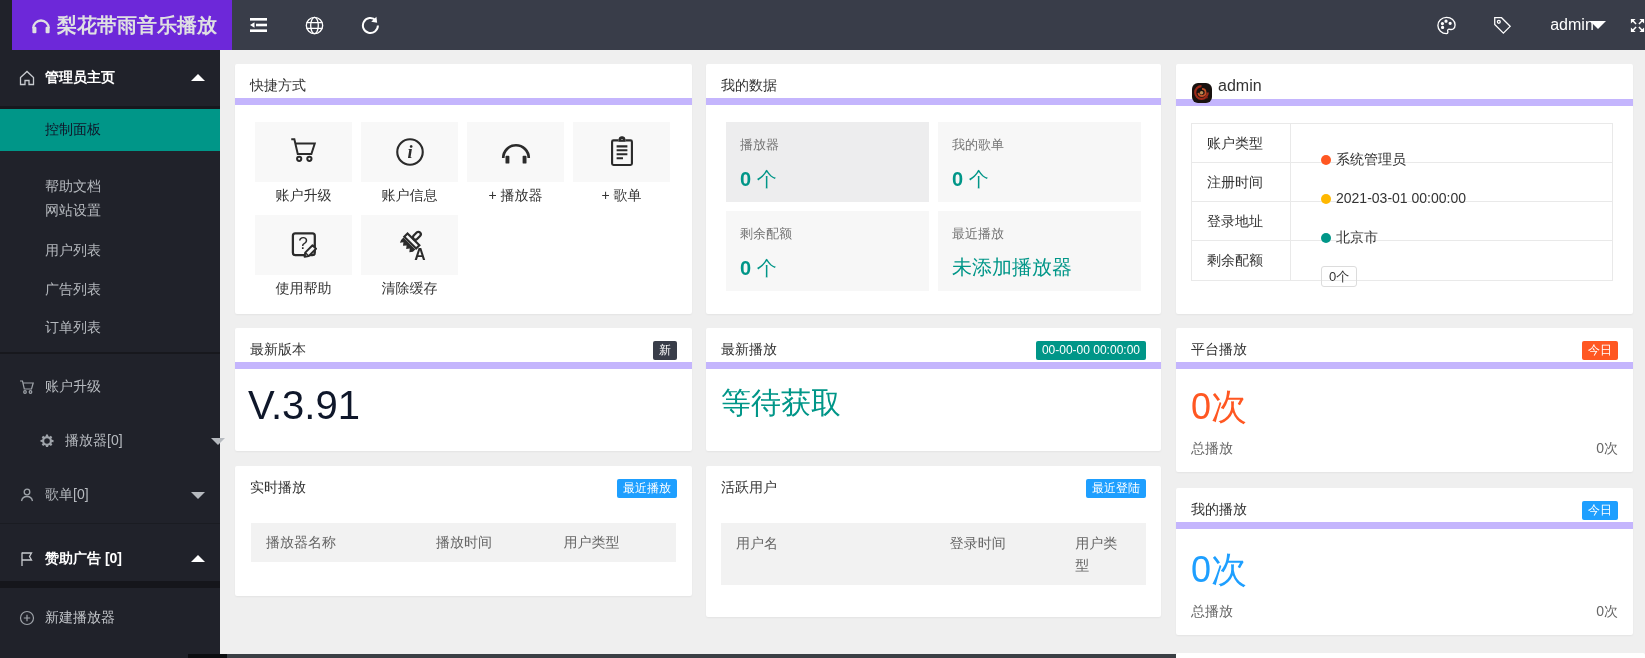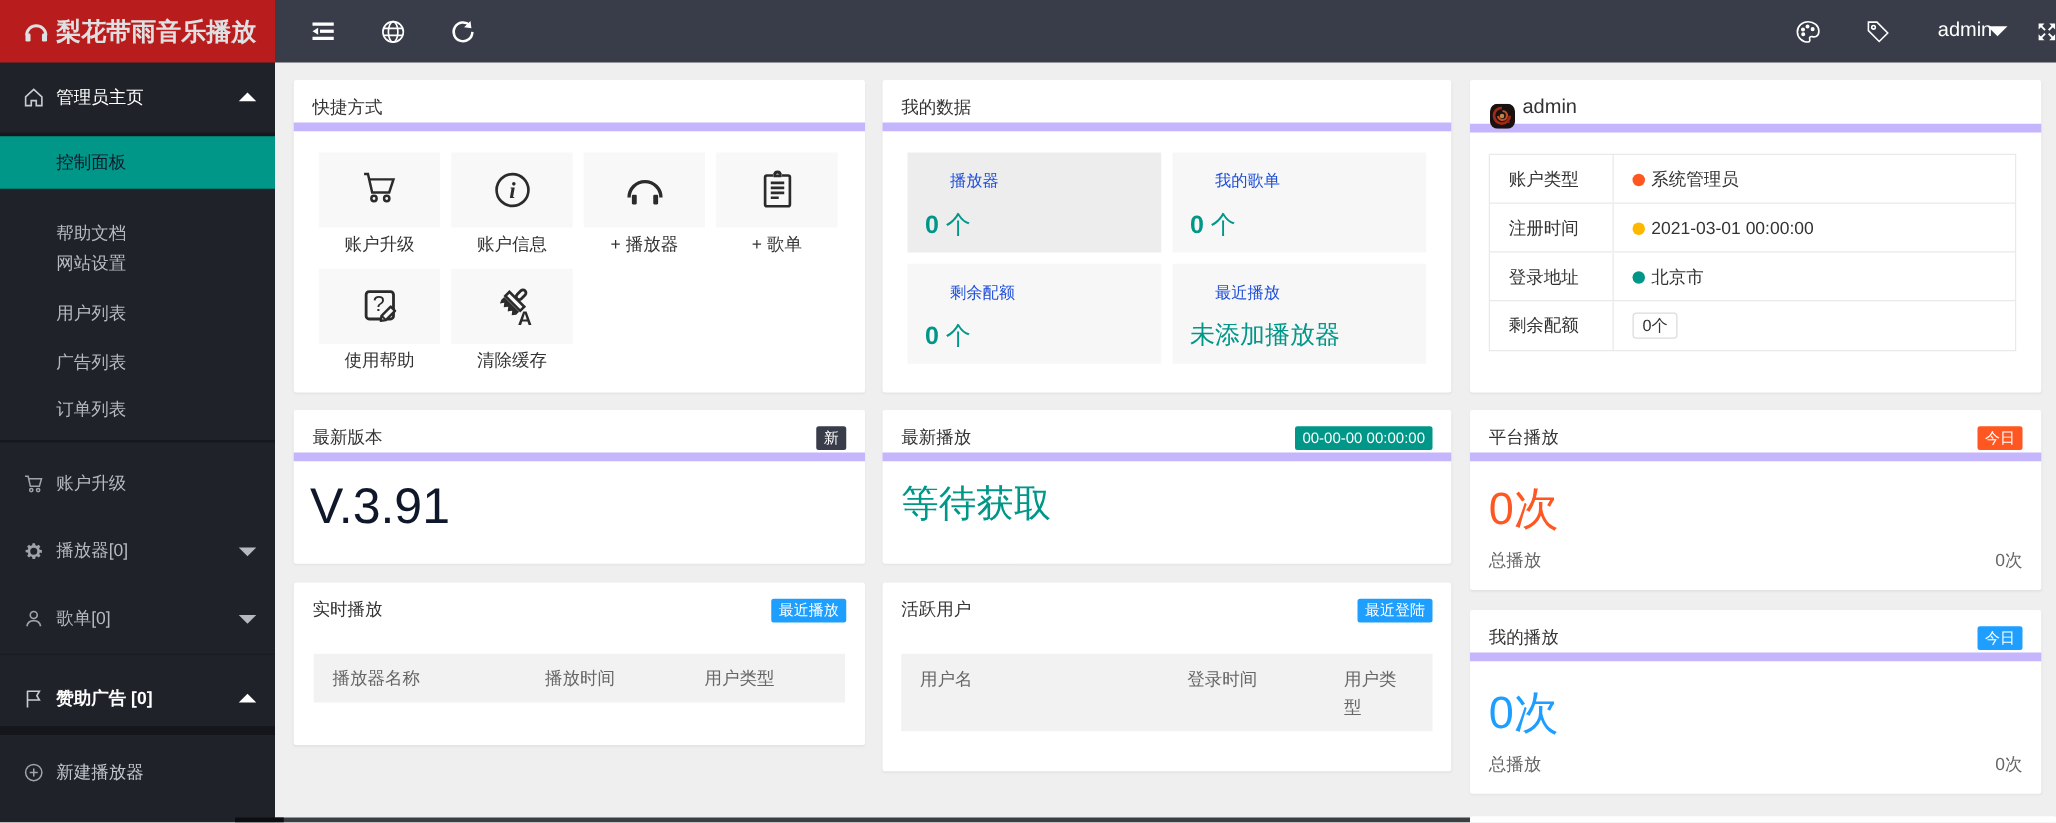--- a/index.html
+++ b/index.html
@@ -6,49 +6,49 @@
 html,body { width:1645px; height:658px; overflow:hidden; }
 body { font-family:"Liberation Sans", sans-serif; background:#efefef; position:relative; }
 .abs { position:absolute; }
 
 
 #navbar { left:220px; top:0; width:1425px; height:50px; background:#393D49; }
 .nicon { position:absolute; top:0; height:50px; display:flex; align-items:center; justify-content:center; }
 
 
 #sidebar { left:0; top:0; width:220px; height:658px; background:#20222A; }
-#logo { position:absolute; left:0; top:0; width:220px; height:50px; background:#b91c1c; color:#dfe0e2; font-size:20px; font-weight:bold; display:flex; align-items:center; }
+#logo { position:absolute; left:12px; top:0; width:220px; height:50px; background:#6d28d9; color:#dfe0e2; font-size:20px; font-weight:bold; display:flex; align-items:center; }
 .sitem { position:absolute; left:0; width:220px; color:#b6babf; font-size:14px; }
 .sitem .txt { position:absolute; left:45px; top:50%; transform:translateY(-50%); }
 .sitem .ico { position:absolute; left:19px; top:50%; transform:translateY(-50%); width:16px; height:16px; }
 .caret { position:absolute; right:15px; top:50%; width:0; height:0; border-left:7px solid transparent; border-right:7px solid transparent; }
 .caret.up { border-bottom:7px solid #fff; transform:translateY(-4px); }
 .caret.dn { border-top:7px solid #b6babf; transform:translateY(-3px); }
 
 
 .card { position:absolute; background:#fff; border-radius:2px; box-shadow:0 1px 2px rgba(0,0,0,0.05); }
 .chead { position:relative; height:41px; line-height:43px; padding-left:15px; font-size:14px; color:#333; border-bottom:7px solid #c4b5fd; }
 .badge { position:absolute; right:15px; top:13px; height:19px; line-height:19px; padding:0 6px; border-radius:2px; font-size:12px; color:#fff; }
 
 
 .shbox { width:97px; height:60px; background:#f8f8f8; display:flex; align-items:center; justify-content:center; }
 .shlbl { width:97px; text-align:center; font-size:14px; color:#333; margin-top:5px; }
 .shitem { float:left; margin-right:9px; }
 
 
 .dbox { position:absolute; width:203px; height:80px; background:#f7f7f7; }
-.dbox .l { position:absolute; left:14px; top:14px; font-size:13px; color:#1d4ed8;margin-left:20px; }
+.dbox .l { position:absolute; left:14px; top:14px; font-size:13px; color:#737373; }
 .dbox .v { position:absolute; left:14px; top:44px; font-size:20px; color:#009688; }
 
 
 .atable { position:absolute; left:15px; top:59px; width:422px; border:1px solid #e9e9e9; }
 .arow { position:relative; height:39px; border-bottom:1px solid #e9e9e9; }
 .arow:last-child { border-bottom:none; }
 .arow .c1 { position:absolute; left:0; top:0; width:99px; height:100%; border-right:1px solid #e9e9e9; line-height:38px; padding-left:15px; font-size:14px; color:#333; }
-.arow .c2 { position:absolute; left:100px; top:0; right:0; height:100%; line-height:38px; padding-left:14px; font-size:14px; color:#333; }
+.arow .c2 { position:absolute; left:100px; top:16px; right:0; height:100%; line-height:38px; padding-left:29px; font-size:14px; color:#333; }
 .dot { display:inline-block; width:10px; height:10px; border-radius:50%; margin-right:5px; vertical-align:-1px; }
 
 
 .thead { display:flex; background:#f2f2f2; font-size:14px; color:#666; }
 .thead > div { padding-left:15px; }
 
 .total { position:absolute; left:15px; right:15px; font-size:14px; color:#666; }
 .total .r { float:right; }
 </style>
 </head>
@@ -104,21 +104,21 @@
 </div>
 
 <div id="sidebar" class="abs">
   <div id="logo"><span style="margin-left:18px; margin-right:5px; display:inline-flex;">
     <svg width="22" height="22" viewBox="0 0 24 24">
           <path d="M3.6 15.5a8.4 8.4 0 0 1 16.8 0" fill="none" stroke="#dfe0e2" stroke-width="2.6"></path>
           <rect x="2.6" y="14" width="4.4" height="7" rx="1.2" fill="#dfe0e2"></rect>
           <rect x="17" y="14" width="4.4" height="7" rx="1.2" fill="#dfe0e2"></rect>
         </svg>
       </span>梨花带雨音乐播放</div>
-  <div class="sitem" style="top:50px; height:56px; color:#fff; font-weight:normal;">
+  <div class="sitem" style="top:50px; height:56px; color:#fff; font-weight:bold;">
     <svg class="ico" viewBox="0 0 16 16" fill="none" stroke="#c8cbd0" stroke-width="1.3">
         <path d="M1.5 7.5 8 1.5l6.5 6v7h-4.5v-4h-4v4H1.5z"></path>
       </svg>
     <span class="txt">管理员主页</span>
       <span class="caret up"></span>
   </div>
   <div style="position:absolute; left:0; top:106px; width:220px; height:3px; background:#17181d;"></div>
   <div class="sitem" style="top:109px; height:42px; background:#009688; color:#0f172a;">
       <span class="txt">控制面板</span>
     </div>
@@ -139,21 +139,21 @@
     </div>
   <div style="position:absolute; left:0; top:352px; width:220px; height:2px; background:#17181d;"></div>
   <div class="sitem" style="top:360px; height:54px;">
     <svg class="ico" viewBox="0 0 16 16" fill="none" stroke="#9fa4aa" stroke-width="1.2">
         <path d="M1 2h2.5l1.8 8h7.2l1.7-6H4"></path>
         <circle cx="6" cy="13" r="1.3"></circle>
         <circle cx="11.5" cy="13" r="1.3"></circle>
       </svg>
     <span class="txt">账户升级</span>
   </div>
-  <div class="sitem" style="top:414px; height:54px;">
+  <div class="sitem" style="top:414px; height:54px;margin-left:20px;">
     <svg class="ico" viewBox="0 0 16 16" fill="#9fa4aa">
         <path d="M8 5.2A2.8 2.8 0 1 0 8 10.8 2.8 2.8 0 0 0 8 5.2zm6.5 4.1-1.6-.3a5 5 0 0 1-.5 1.2l1 1.3-1.5 1.5-1.3-1a5 5 0 0 1-1.2.5l-.3 1.6H7l-.3-1.6a5 5 0 0 1-1.2-.5l-1.3 1-1.5-1.5 1-1.3a5 5 0 0 1-.5-1.2l-1.7-.3V7l1.7-.3a5 5 0 0 1 .5-1.2l-1-1.3 1.5-1.5 1.3 1a5 5 0 0 1 1.2-.5L7 1.5h2l.3 1.7a5 5 0 0 1 1.2.5l1.3-1 1.5 1.5-1 1.3a5 5 0 0 1 .5 1.2l1.7.3z" fill-rule="evenodd"></path>
       </svg>
     <span class="txt">播放器[0]</span>
       <span class="caret dn"></span>
   </div>
   <div class="sitem" style="top:468px; height:54px;">
     <svg class="ico" viewBox="0 0 16 16" fill="none" stroke="#9fa4aa" stroke-width="1.3">
         <circle cx="8" cy="5" r="2.8"></circle>
         <path d="M2.5 14c.6-3 2.8-4.5 5.5-4.5s4.9 1.5 5.5 4.5"></path>

